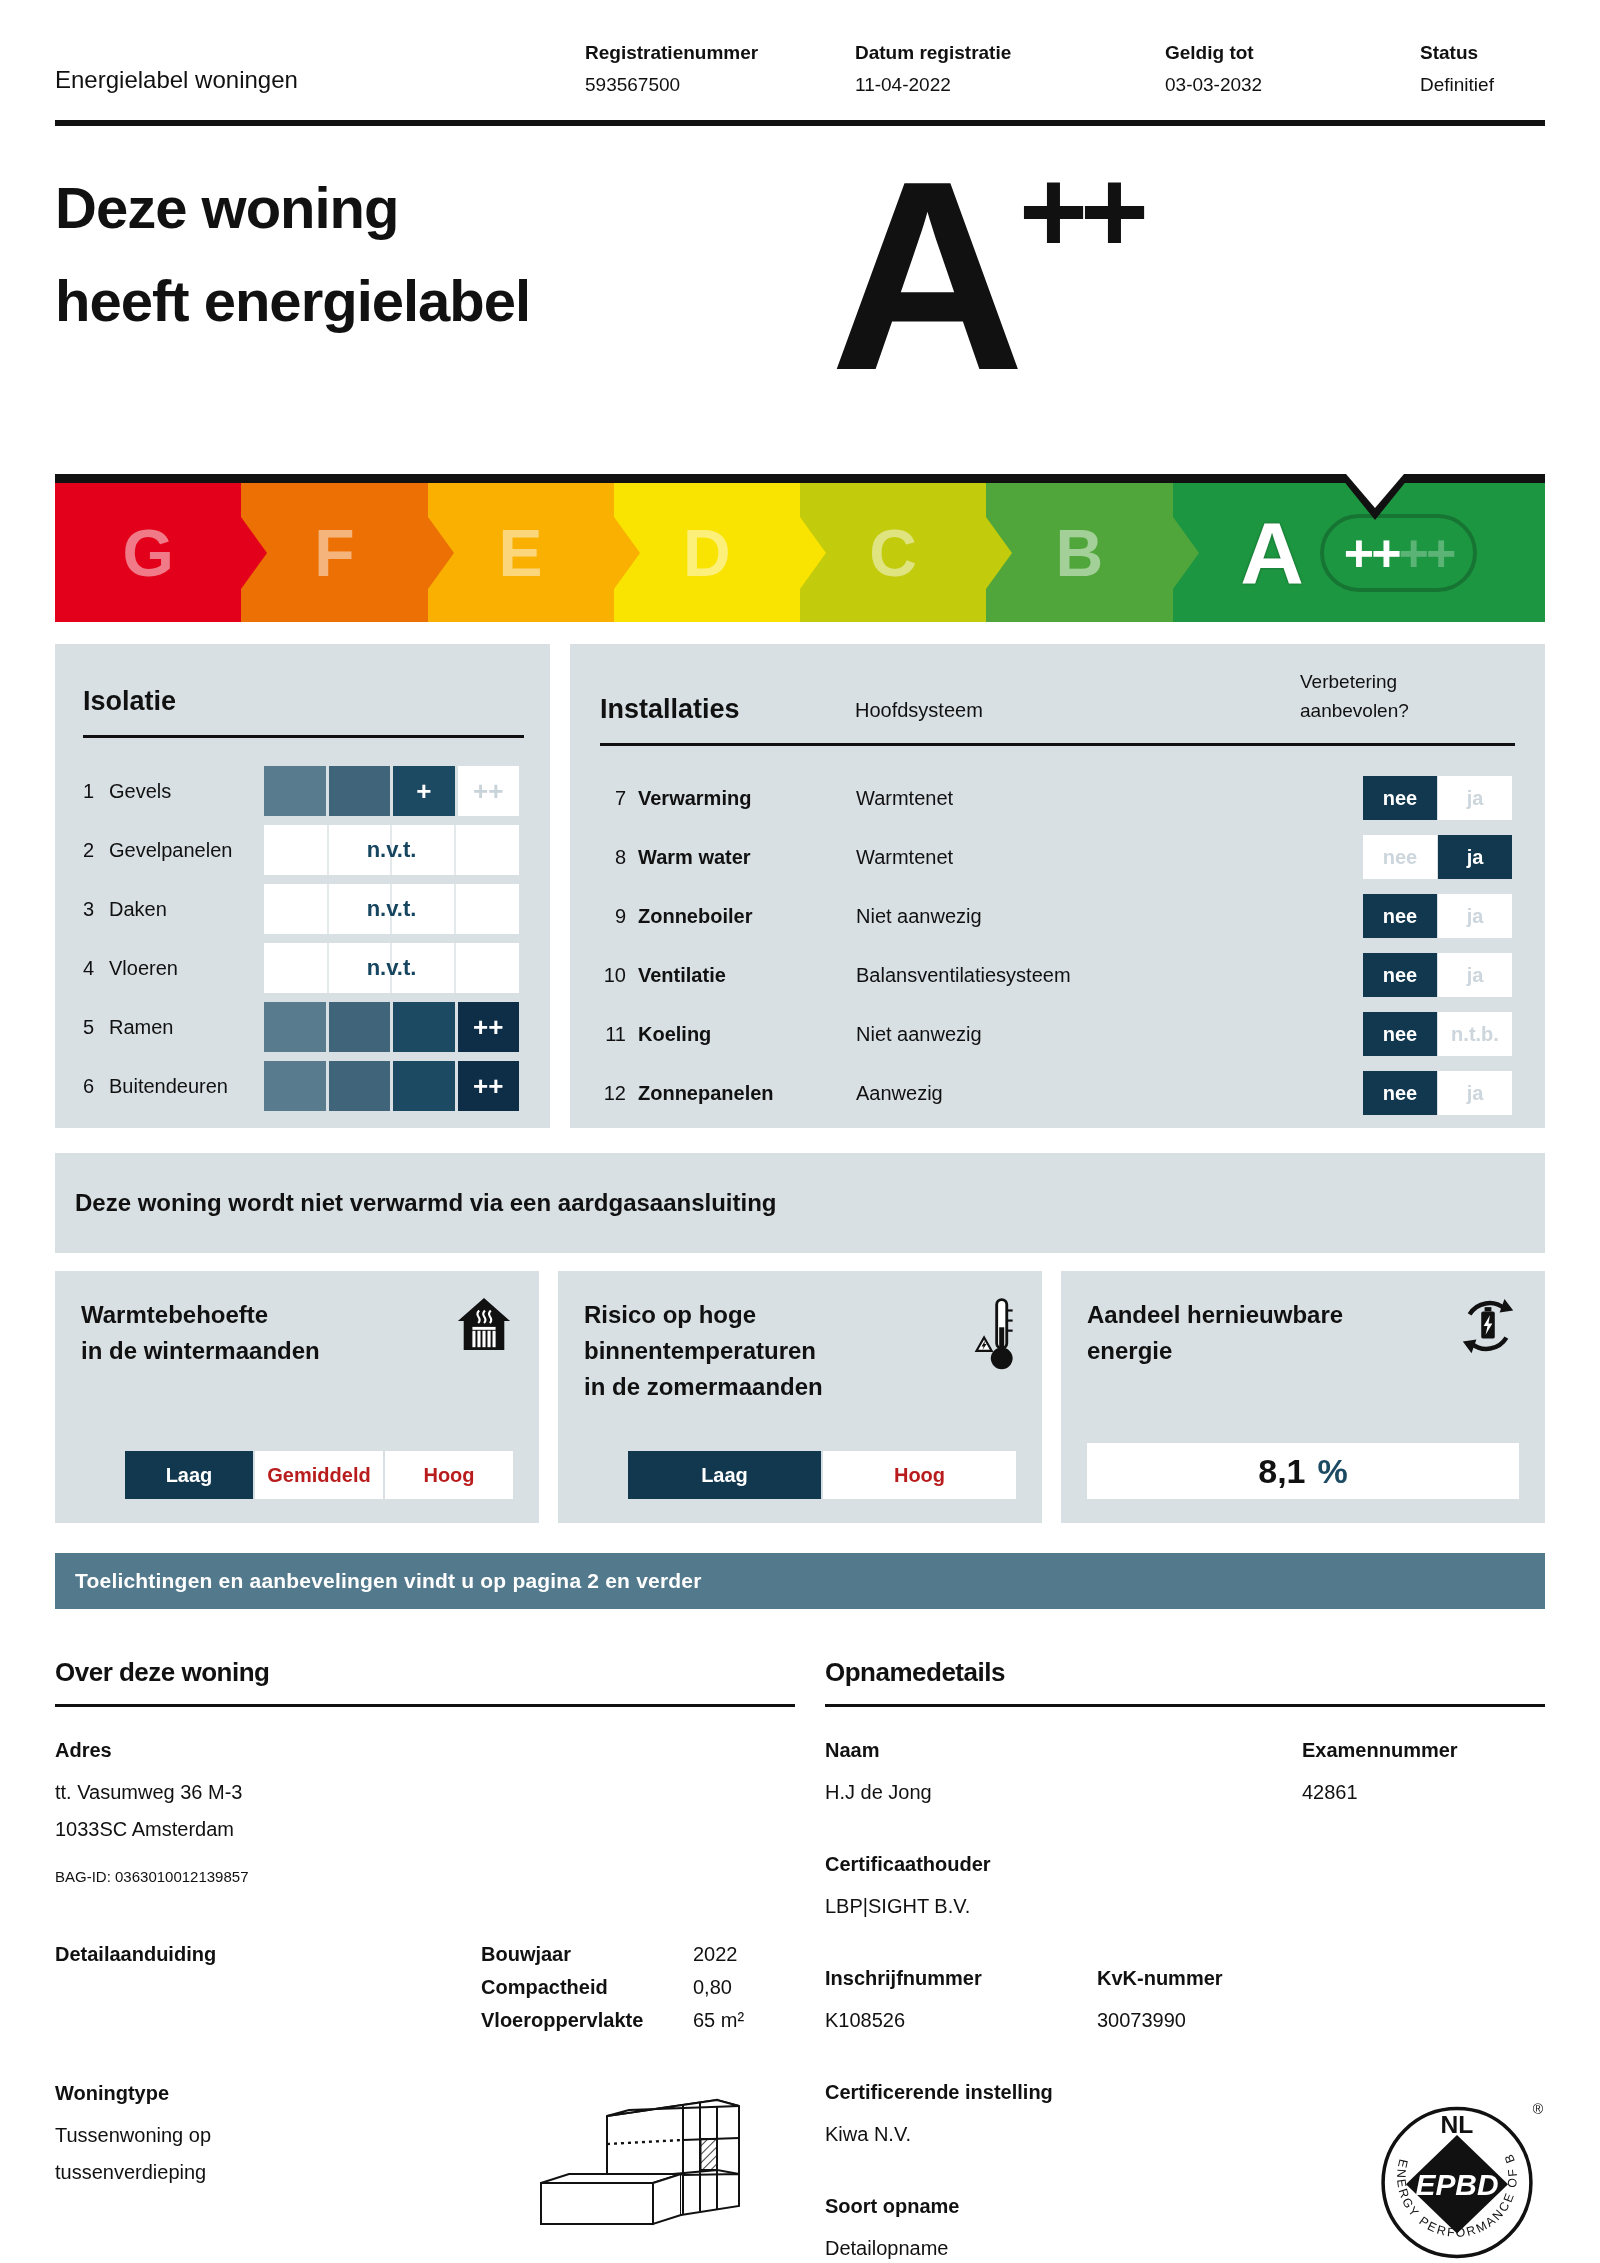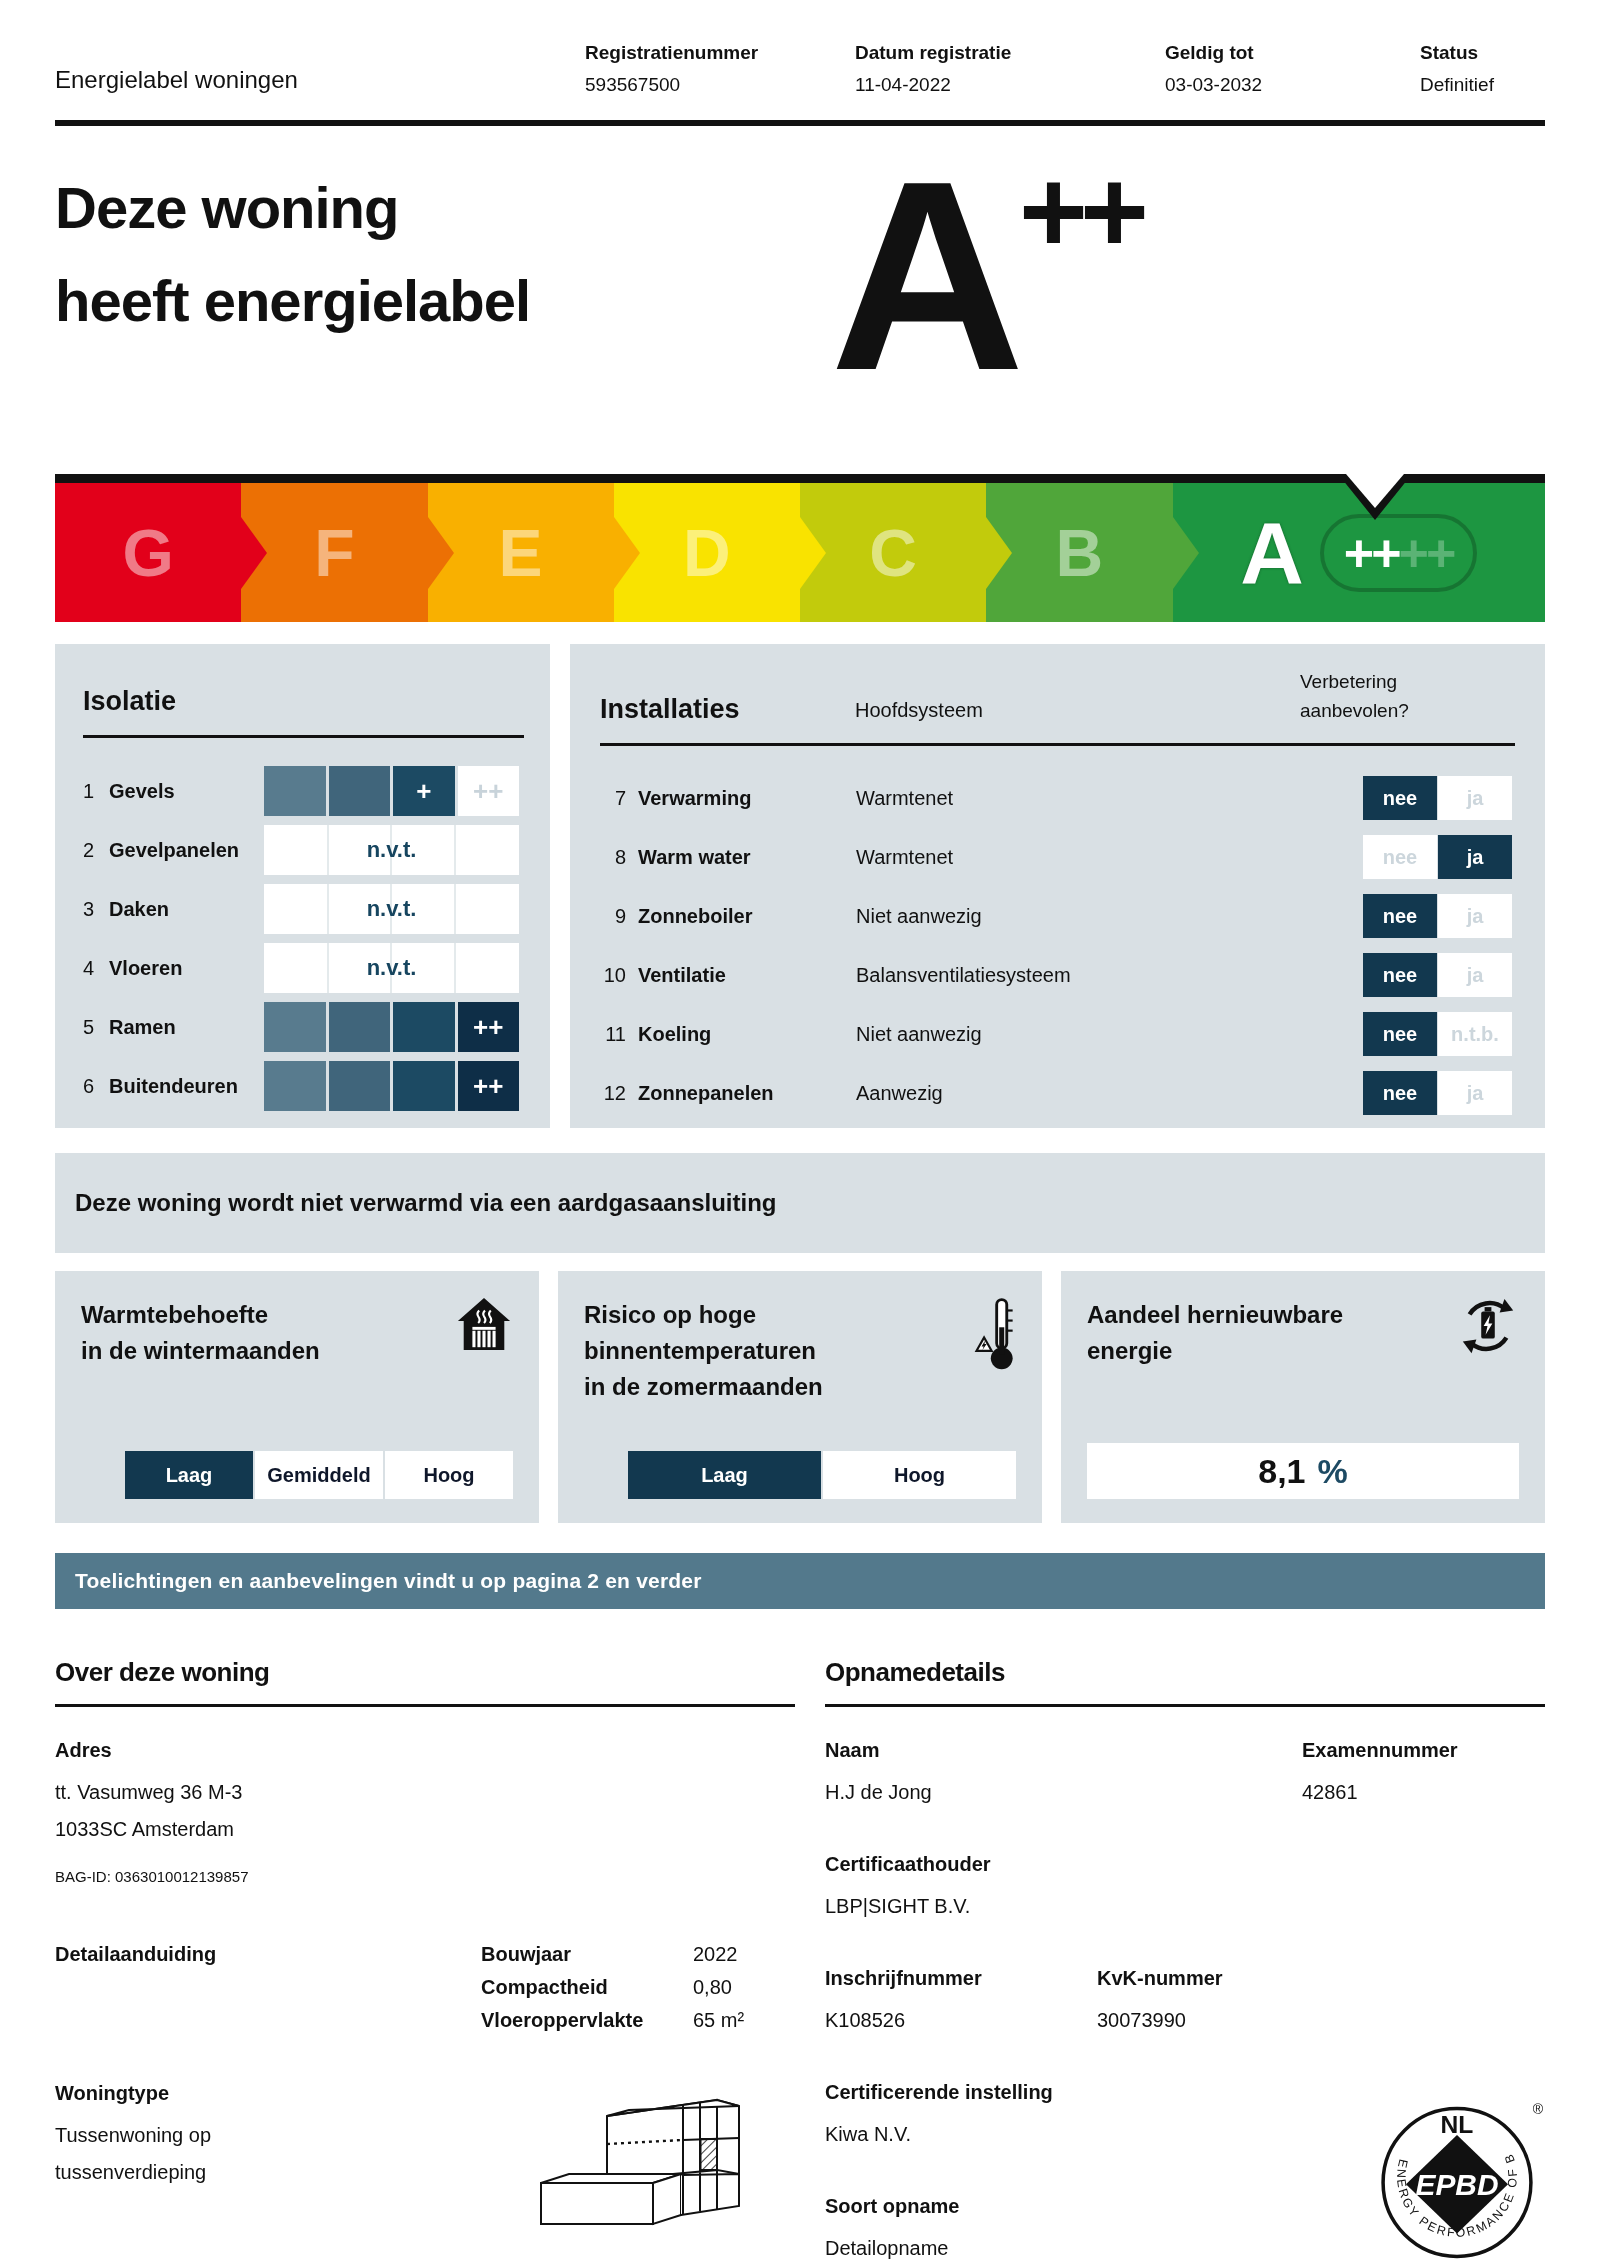--- a/index.html
+++ b/index.html
@@ -45,21 +45,21 @@
     border-left:29px solid transparent; border-right:29px solid transparent; border-top:34px solid #fff; }
 
   
   .mid-panels { display:grid; grid-template-columns:495px 975px; gap:20px; margin-top:22px; }
   .panel { background:#d9e0e4; }
   .iso-panel { padding:42px 26px 0 28px; }
   .panel h3 { font-size:27px; font-weight:bold; }
   .panel-rule { height:3px; background:#111; margin-top:18px; margin-bottom:28px; }
   .iso-row { display:grid; grid-template-columns:26px 155px 255px; align-items:center; margin-bottom:9px; height:50px; }
   .iso-num { font-size:20px; }
-  .iso-label { font-size:20px; font-weight:bold; }
+  .iso-label { font-size:20px; font-weight:normal; }
   .iso-bar { display:flex; gap:3px; height:50px; }
   .iso-bar .seg { flex:1; display:flex; align-items:center; justify-content:center;
     font-size:26px; font-weight:bold; color:#fff; }
   .c1{background:#587b8e;} .c2{background:#40657b;} .c3{background:#1c4a63;} .c4{background:#0e2e47;}
   .seg.wseg{ background:#fff; } .seg.wseg .faded{ color:#c8d3da; }
   .iso-bar.nvt { background:#fff; align-items:center; justify-content:center;
     font-size:22px; font-weight:bold; color:#16455f;
     background-image:linear-gradient(to right,
       transparent calc(25% - 1px), #e4eaec calc(25% - 1px) calc(25% + 1px),
       transparent calc(25% + 1px) calc(50% - 1px), #e4eaec calc(50% - 1px) calc(50% + 1px),
@@ -83,21 +83,21 @@
   .gas-banner { margin-top:25px; height:100px; background:#d9e0e4; display:flex; align-items:center;
     padding:0 20px; font-size:24px; font-weight:bold; }
 
   
   .indicators { display:grid; grid-template-columns:1fr 1fr 1fr; gap:19px; margin-top:18px; }
   .ind-panel { background:#d9e0e4; height:252px; position:relative; padding:26px 26px; }
   .ind-title { font-size:24px; font-weight:bold; line-height:1.5; max-width:330px; }
   .ind-icon { position:absolute; top:24px; right:26px; }
   .ind-options { position:absolute; left:26px; right:26px; bottom:24px; display:flex; gap:2px; }
   .opt { flex:1; height:48px; display:flex; align-items:center; justify-content:center;
-    font-size:20px; font-weight:bold; background:#fff; color:#0f172a; }
+    font-size:20px; font-weight:bold; background:#fff; color:#b91c1c; }
   .opt.active { background:#12384f; color:#fff;margin-left:44px; }
   .value-bar { position:absolute; left:26px; right:26px; bottom:24px; height:56px; background:#fff;
     display:flex; align-items:center; justify-content:center; gap:12px; font-size:34px; font-weight:bold; }
   .value-bar .unit { color:#1d4a63; }
 
   
   .note-banner { margin-top:30px; height:56px; background:#53798c; color:#fff; display:flex;
     align-items:center; padding:0 20px; font-size:21px; font-weight:bold; letter-spacing:0.2px; }
 
   

